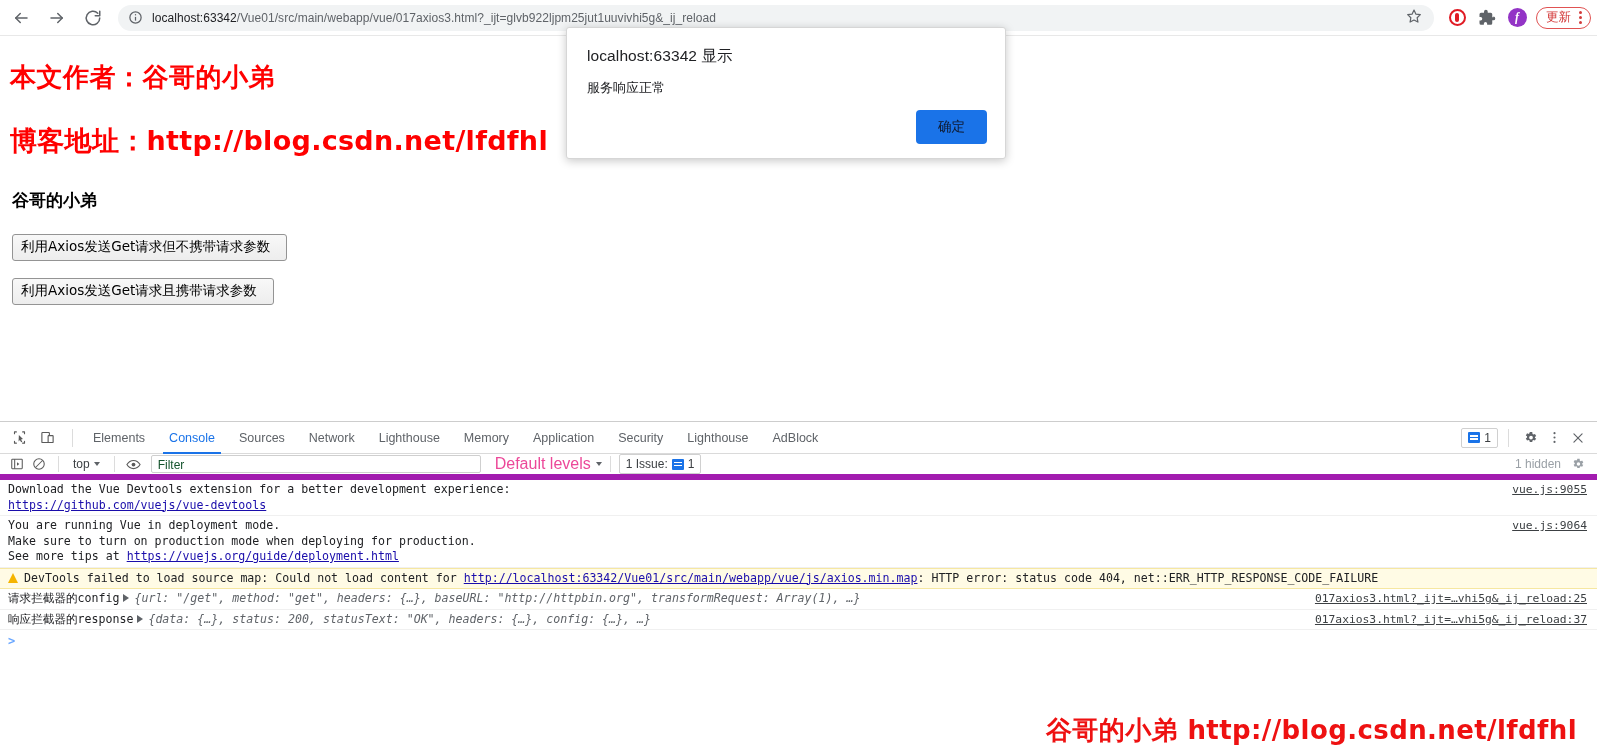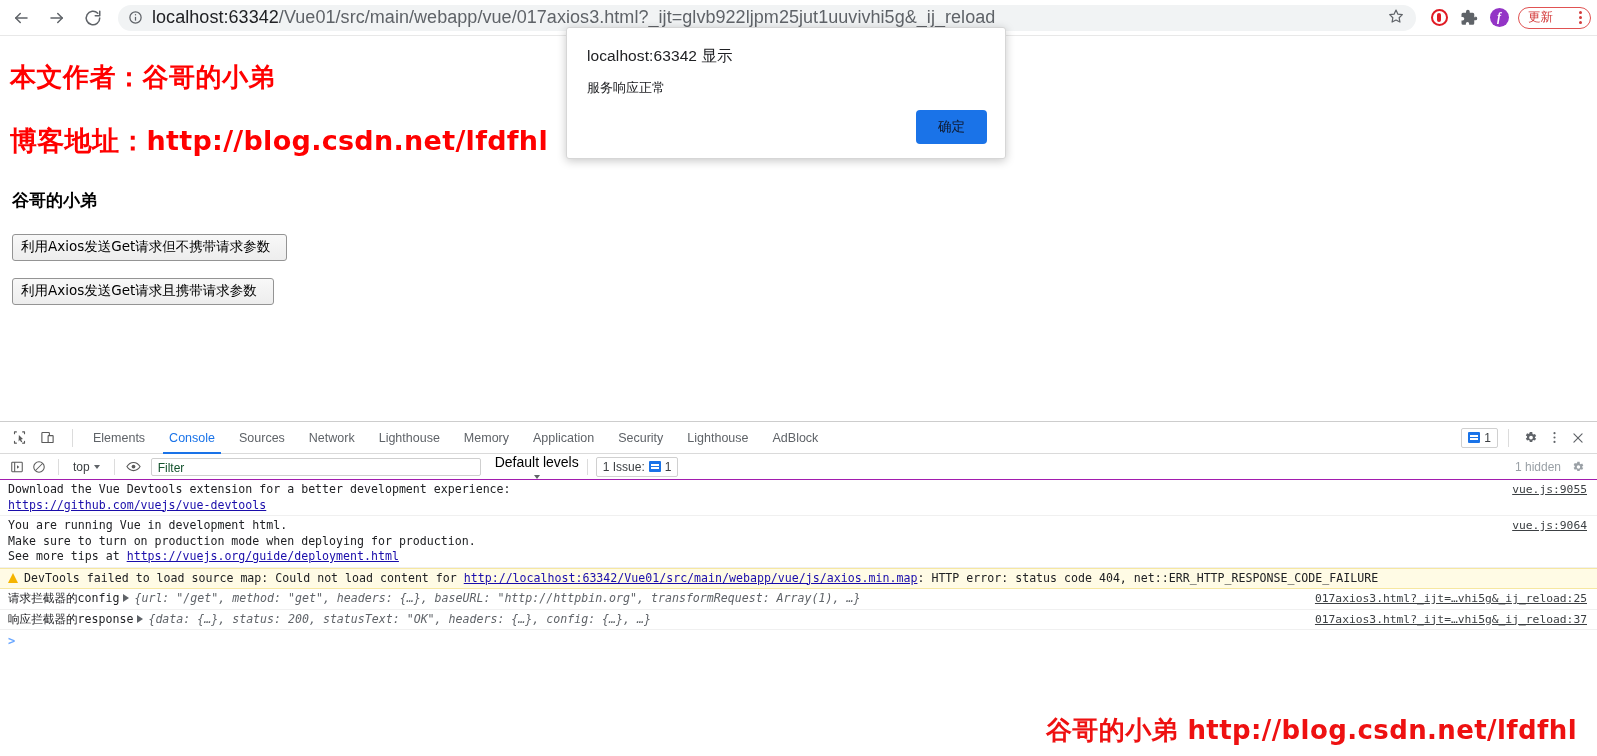--- a/index.html
+++ b/index.html
@@ -25,21 +25,21 @@
   }
   .nav-btn svg { display:block; }
   .omnibox {
     flex:1; height:26px; margin-left:10px; margin-right:8px;
     background:#f1f3f4; border-radius:13px;
     display:flex; align-items:center; padding:0 12px 0 10px;
     min-width:0;
   }
   .info-icon { width:15px; height:15px; flex:none; margin-right:9px; color:#5f6368; }
   .url-text {
-    font-size:18px; color:#202124; white-space:nowrap;
+    font-size:12px; color:#202124; white-space:nowrap;
     overflow:hidden; text-overflow:clip; letter-spacing:.05px;
     font-family:"Liberation Sans","DejaVu Sans",sans-serif;
   }
   .url-text .scheme-host { color:#202124; }
   .url-text .path { color:#5f6368; }
   .star-btn { margin-left:auto; color:#5f6368; flex:none; padding-left:10px; }
   .tb-icons { display:flex; align-items:center; gap:0px; padding-right:6px; flex:none; }
   .tb-icon { width:30px; height:30px; display:flex; align-items:center; justify-content:center; }
   .ext-opera {
     width:17px; height:17px; border-radius:50%;
@@ -51,21 +51,21 @@
   }
   .avatar-f {
     width:19px; height:19px; border-radius:50%; background:#9334c6;
     color:#fff; font-size:12px; font-weight:bold; display:flex;
     align-items:center; justify-content:center; font-style:italic;
     font-family:"Liberation Serif",serif;
   }
   .update-pill {
     height:22px; border:1px solid #e05252; border-radius:11px;
     color:#d33b3b; font-size:12.5px; display:flex; align-items:center;
-    padding:0 4px 0 9px; margin-left:4px; gap:22px;
+    padding:0 4px 0 9px; margin-left:4px; gap:4px;
   }
   .kebab { display:flex; flex-direction:column; gap:2px; align-items:center; padding:0 4px; }
   .kebab i { width:3px; height:3px; background:#d33b3b; border-radius:50%; display:block; }
 
   
   .page {
     position:absolute; top:36px; left:0; width:1597px; height:385px;
     background:#fff; overflow:hidden;
   }
   .h-red {
@@ -144,31 +144,31 @@
   }
   .msg-square::after{
     content:""; position:absolute; left:2px; top:3px; width:8px; height:1.5px;
     background:#fff; box-shadow:0 3px 0 0 #fff;
   }
   .dt-icon-btn { width:22px; height:22px; display:flex; align-items:center; justify-content:center; color:#5f6368; }
 
   
   .console-toolbar {
     height:26px; display:flex; align-items:center; gap:0;
-    border-bottom:1px solid #a21caf; padding-left:6px; background:#fff;justify-content:space-between;
+    border-bottom:6px solid #a21caf; padding-left:6px; background:#fff;justify-content:space-between;
   }
   .ct-ico { width:22px; height:22px; display:flex; align-items:center; justify-content:center; color:#5a5a5a; }
   .ctx-sel { display:flex; align-items:center; gap:4px; font-size:12px; color:#3c4043; padding:0 6px; }
   .caret { width:0;height:0;border-left:3.5px solid transparent;border-right:3.5px solid transparent;border-top:4px solid #5f6368; }
   .filter-input {
     flex:0 0 330px; height:18px; border:1px solid #cfcfcf; border-radius:2px;
     font-size:12px; color:#14532d; padding:0 6px; margin-left:6px; background:#fff;
     line-height:18px;
   }
-  .levels { font-size:14px; color:#000000; display:flex; align-items:center; gap:5px; margin-left:14px;flex-direction:column; }
+  .levels { font-size:16px; color:#ec4899; display:flex; align-items:center; gap:5px; margin-left:14px; }
   .ct-divider { width:1px; height:16px; background:#dcdcdc; margin:0 8px; }
   .ct-right { margin-left:auto; display:flex; align-items:center; gap:6px; padding-right:8px; font-size:12px; color:#9aa0a6; }
 
   
   .console-body { height:254px; overflow:hidden; background:#fff; position:relative; }
   .msg {
     position:relative; border-bottom:1px solid #f0f0f0; padding:2px 0 2px 8px;
     font-family:"DejaVu Sans Mono","Liberation Mono",monospace;
     font-size:11.6px; line-height:15.5px; color:#202124; min-height:17px;
   }
@@ -392,21 +392,21 @@
 
     <div class="console-body">
 
       <div class="msg">
         <div>Download the Vue Devtools extension for a better development experience:</div>
         <div><span class="lnk">https://github.com/vuejs/vue-devtools</span></div>
         <span class="src">vue.js:9055</span>
       </div>
 
       <div class="msg">
-        <div>You are running Vue in development html.</div>
+        <div>You are running Vue in deployment mode.</div>
         <div>Make sure to turn on production mode when deploying for production.</div>
         <div><span>See more tips at </span><span class="lnk">https://vuejs.org/guide/deployment.html</span></div>
         <span class="src">vue.js:9064</span>
       </div>
 
       <div class="msg warn">
         <span class="warn-tri"></span><span>DevTools failed to load source map: Could not load content for </span><span class="lnk">http://localhost:63342/Vue01/src/main/webapp/vue/js/axios.min.map</span><span>: HTTP error: status code 404, net::ERR_HTTP_RESPONSE_CODE_FAILURE</span>
       </div>
 
       <div class="msg">

